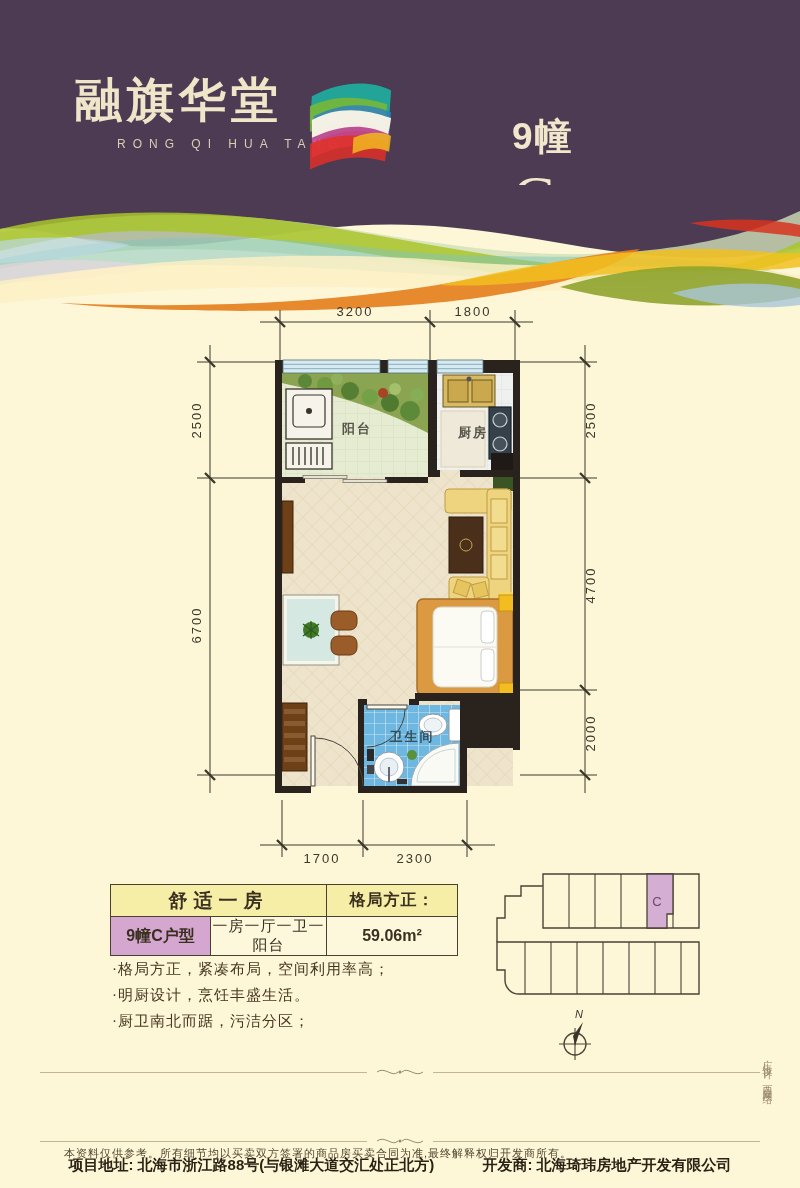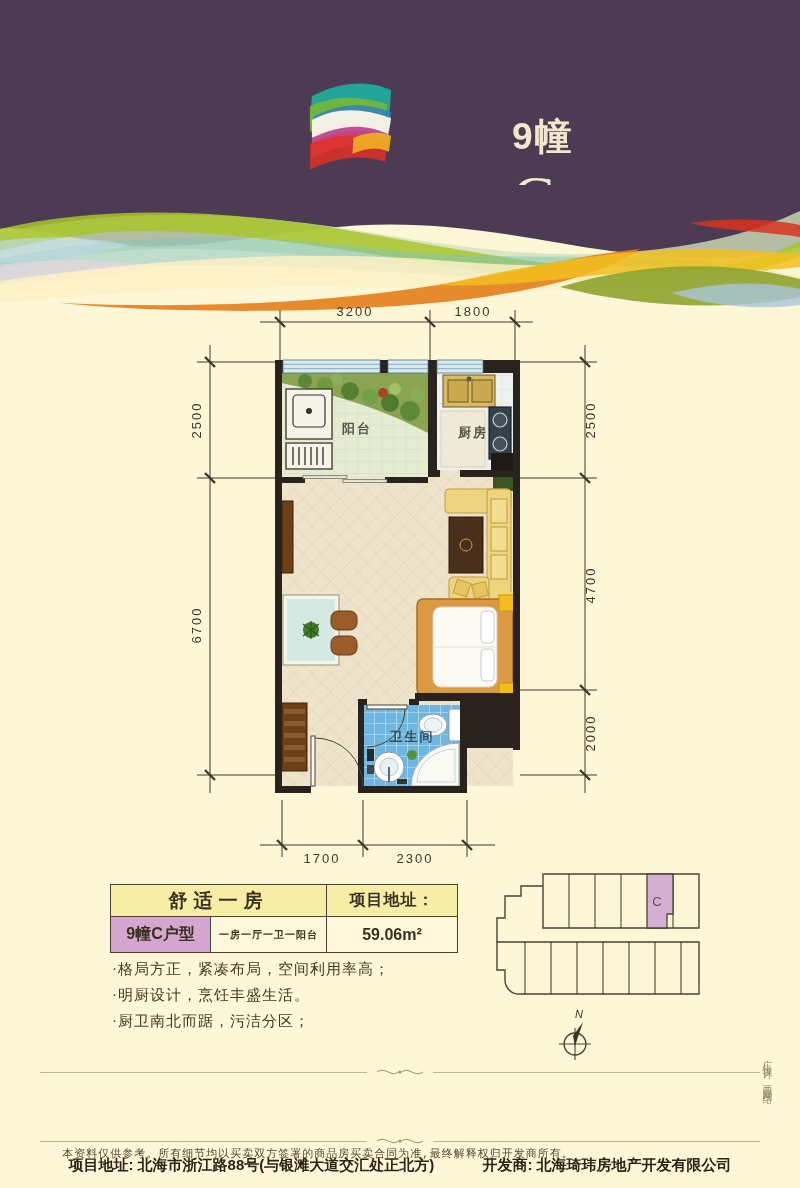--- a/index.html
+++ b/index.html
@@ -19,44 +19,48 @@
   
   .plan{position:absolute;left:165px;top:305px;}
   .dimtxt{font-size:13px;letter-spacing:2px;fill:#3a372b;}
   .roomtxt{font-size:13px;font-weight:bold;letter-spacing:2px;fill:#57554a;}
   
   .tbl{position:absolute;left:110px;top:884px;border-collapse:collapse;}
   .tbl td{border:1.6px solid#49412f;text-align:center;color:#3a3020;background:#fdf8dc;padding:0;}
   .t-title{width:214px;height:31px;background:#f6eea6!important;font-size:19px;font-weight:bold;letter-spacing:6px;}
   .t-arealbl{width:130px;background:#f6eea6!important;font-size:16px;font-weight:bold;letter-spacing:1px;}
   .t-unit{width:99px;height:35px;background:#d5a6d0!important;font-size:16px;font-weight:bold;}
-  .t-layout{width:115px;font-size:10px;font-weight:bold;letter-spacing:1px;}
+  .t-layout{width:115px;font-size:15px;font-weight:normal;letter-spacing:1px;}
   .t-area{font-size:16px;font-weight:bold;margin-top:46px;}
   .bullets{position:absolute;left:112px;top:956px;margin:0;padding:0;list-style:none;
            font-size:15px;font-weight:500;color:#47361f;line-height:26px;letter-spacing:1px;font-family:Liberation Serif, serif;}
   .keyplan{position:absolute;left:485px;top:866px;}
   .north{position:absolute;left:552px;top:1006px;}
   
   .divider{position:absolute;left:40px;width:720px;display:flex;align-items:center;gap:8px;}
   .d1{top:1066px;} .d2{top:1135px;}
   .dline{flex:1;height:1px;background:#c3b492;}
   .addr{position:absolute;top:1156px;left:0;width:800px;text-align:center;font-size:15px;
         font-weight:bold;color:#2c2214;}
   .addr span{margin:0 22px;}
   .disclaimer{position:absolute;top:1146px;left:0;width:636px;text-align:center;font-size:11px;
-        color:#55452e;letter-spacing:1px;font-family:Liberation Mono, monospace;}
+        color:#55452e;letter-spacing:1px;}
   .credit{position:absolute;top:1052px;right:26px;writing-mode:vertical-rl;font-size:10px;
         color:#9a8a6b;letter-spacing:3px;}
 </style>
 </head>
 <body>
 
 <div class="page">
 
   <div class="header">
+    <div class="logo">
+      <div class="logo-cn">融旗华堂</div>
+      <div class="logo-en">RONG QI HUA TANG</div>
+    </div>
     <svg class="flag" width="94" height="100" viewBox="0 0 95 100">
       <path d="M10,20 C40,4 70,4 90,14 L88,44 C60,30 35,36 8,48 Z" fill="#1fae9e" opacity=".92"></path>
       <path d="M8,30 C35,18 60,20 86,28 L84,52 C58,42 34,46 8,56 Z" fill="#7cb832" opacity=".85"></path>
       <path d="M12,40 C45,24 70,28 90,36 L88,62 C62,50 38,54 10,66 Z" fill="#2e7fc2" opacity=".8"></path>
       <path d="M10,58 C40,46 65,48 88,56 L86,76 C60,66 36,70 10,82 Z" fill="#e04a90" opacity=".8"></path>
       <path d="M8,68 C38,56 64,58 86,66 L84,86 C58,78 34,82 8,94 Z" fill="#e03028" opacity=".85"></path>
       <path d="M52,62 C68,55 82,56 90,60 L88,76 C75,70 63,73 51,78 Z" fill="#f0b820" opacity=".85"></path>
       <path d="M10,44 C35,30 62,32 90,42 C89,50 88,54 87,58 C60,46 36,50 10,62 Z" fill="#fdf7e8" opacity=".95"></path>
     </svg>
     <div class="unit-title">
@@ -271,21 +275,21 @@
     <text x="430" y="280" text-anchor="middle" class="dimtxt" transform="rotate(-90 430 280)">4700</text>
     <text x="430" y="428" text-anchor="middle" class="dimtxt" transform="rotate(-90 430 428)">2000</text>
     <text x="157" y="558" text-anchor="middle" class="dimtxt">1700</text>
     <text x="250" y="558" text-anchor="middle" class="dimtxt">2300</text>
   </svg>
 
   <table class="tbl">
     <tbody>
         <tr>
       <td class="t-title" colspan="2">舒适一房</td>
-      <td class="t-arealbl">项目地址：</td>
+      <td class="t-arealbl">格局方正：</td>
     </tr>
     <tr>
       <td class="t-unit">9幢C户型</td>
       <td class="t-layout">一房一厅一卫一阳台</td>
       <td class="t-area">59.06m²</td>
     </tr>
   </tbody>
     </table>
 
   <ul class="bullets">

